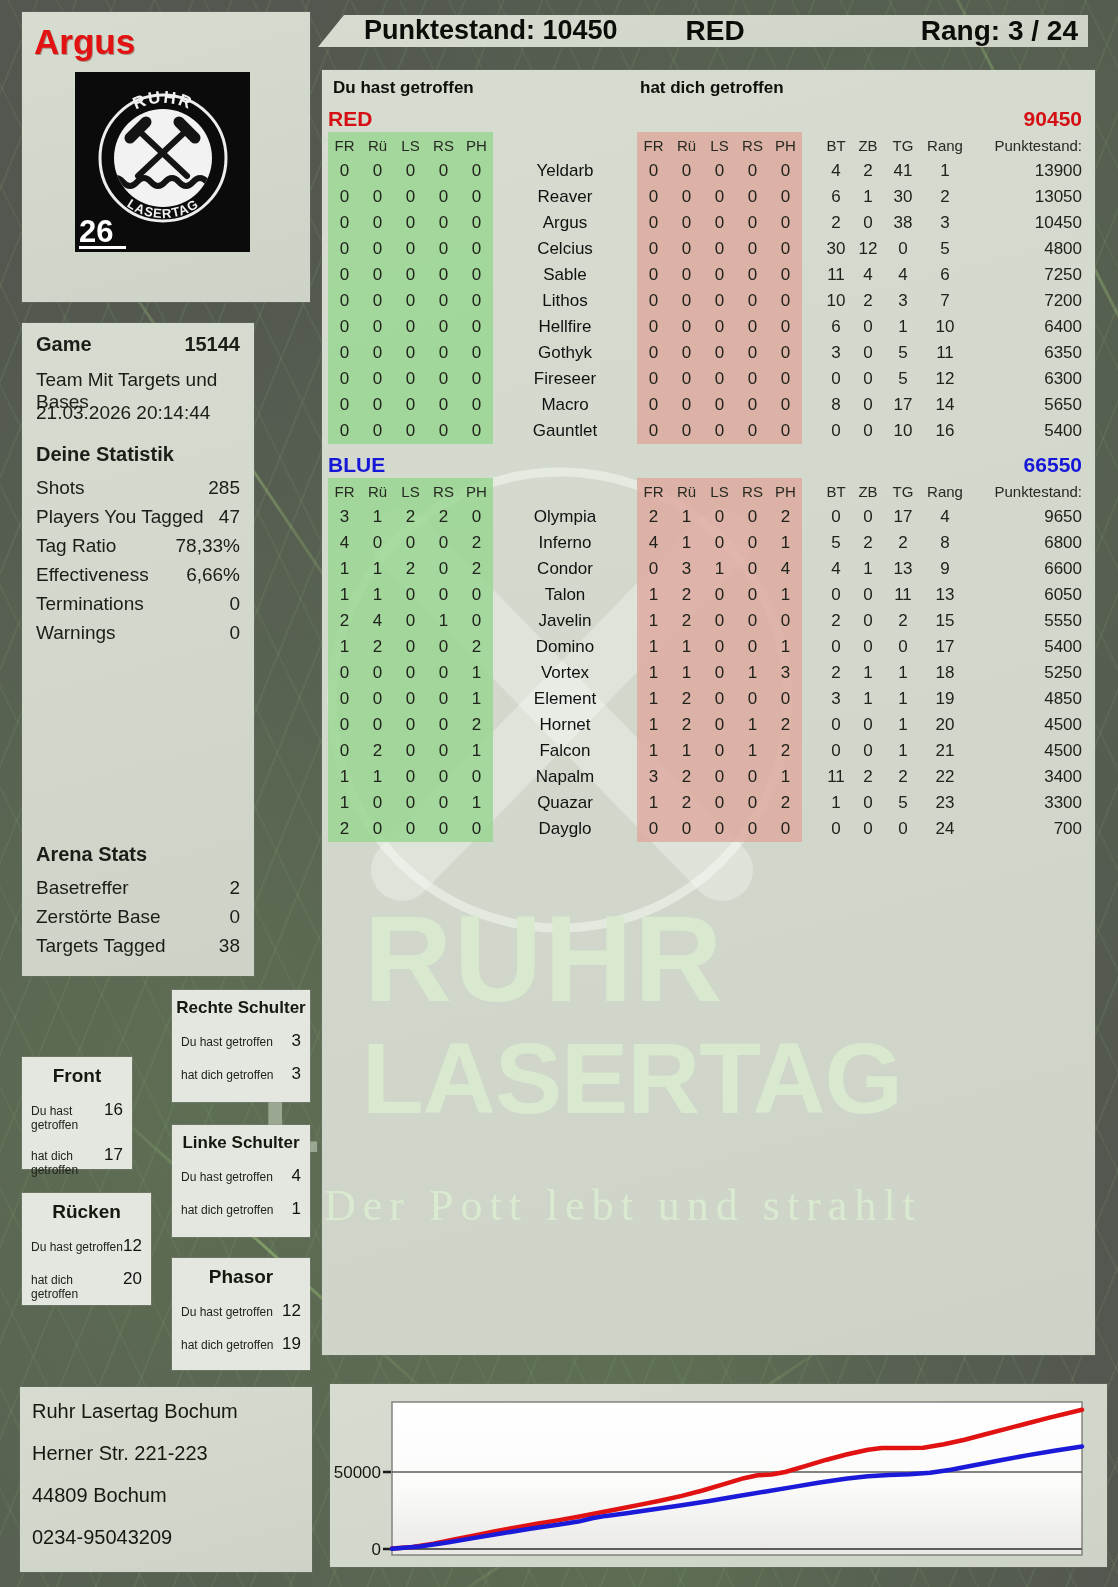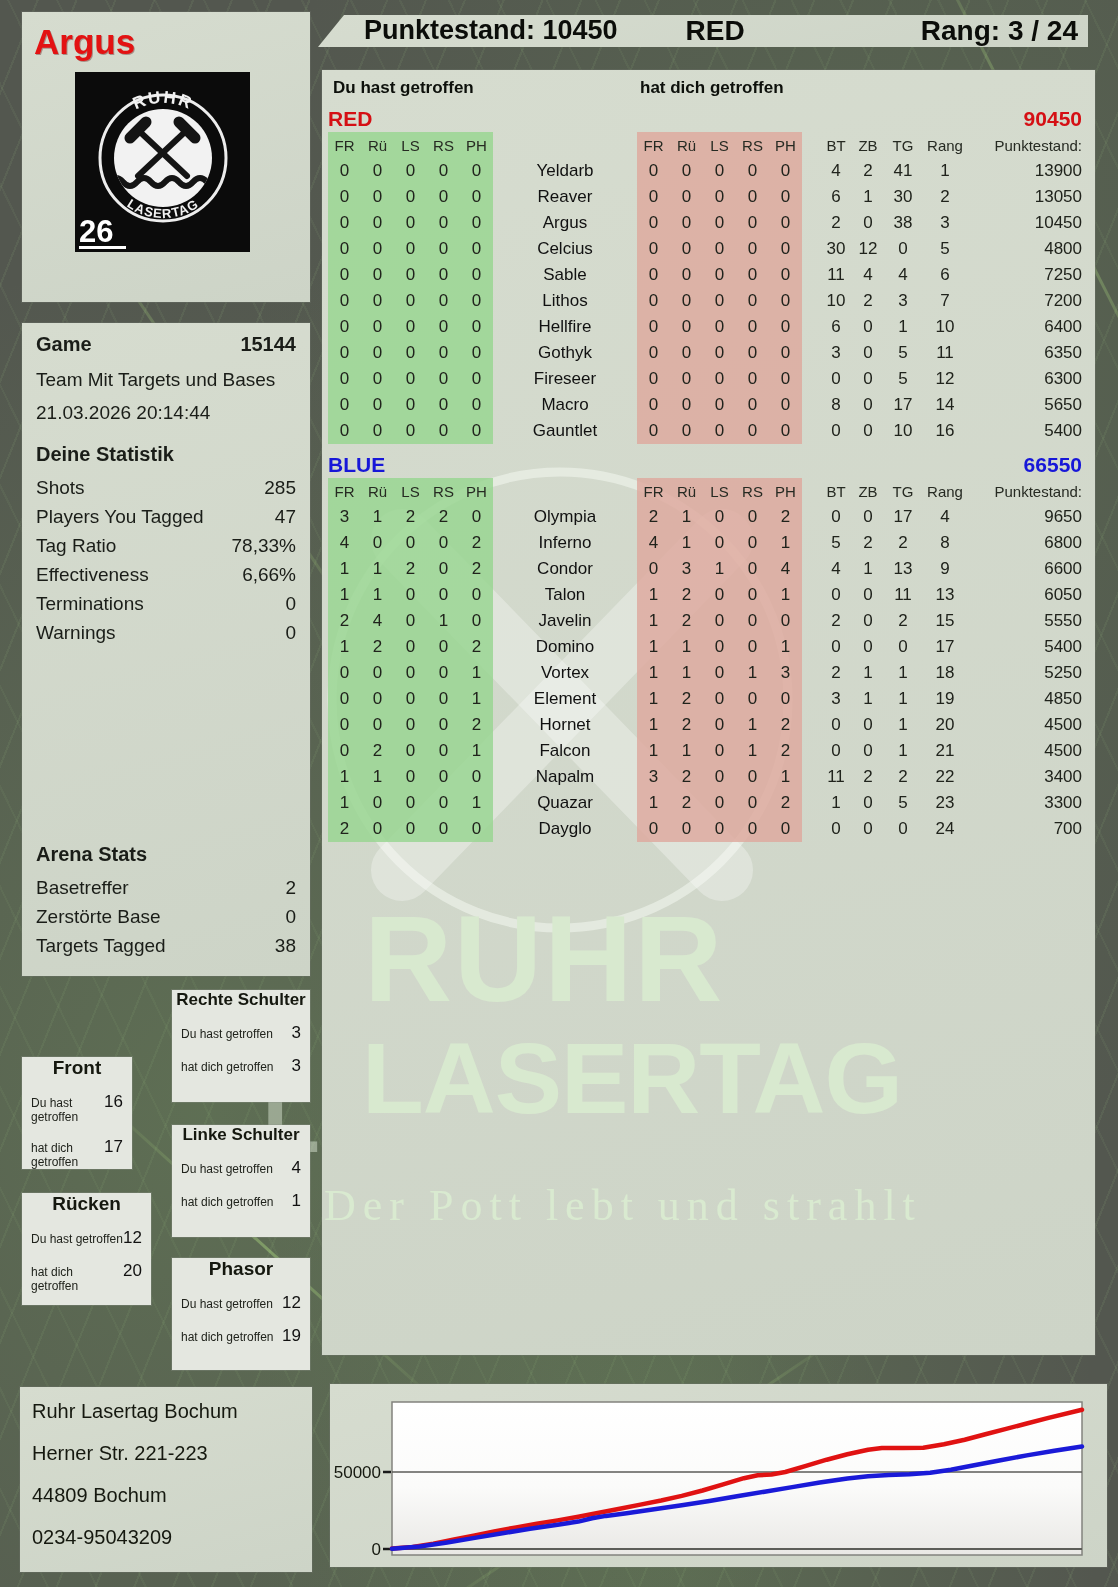--- a/index.html
+++ b/index.html
@@ -27,33 +27,33 @@
   .panel{ position:absolute; z-index:2; background:linear-gradient(165deg, #d6dccf, #cdd4c7);
           box-shadow:0 0 0 1px rgba(110,115,105,.35); }
   .box{ position:absolute; z-index:3; background:#e4e7e0; box-shadow:0 0 0 1px rgba(140,145,135,.3); }
 
   
   #argus-panel{ left:22px; top:12px; width:288px; height:290px; }
   #argus-name{ position:absolute; left:12px; top:10px; font-size:35px; font-weight:bold; color:#e31212;
                text-shadow:1px 1px 0 rgba(80,0,0,.35); }
   #logo{ position:absolute; left:53px; top:60px; width:175px; height:180px; }
 
-  #game-panel{ left:22px; top:323px; width:288px; height:653px; font-size:19px; color:#1a1d18; }
+  #game-panel{ left:22px; top:323px; width:232px; height:653px; font-size:19px; color:#1a1d18; }
   .g-flex{ display:flex; justify-content:space-between; padding:0 14px; }
   #game-head{ position:absolute; left:0; right:0; top:10px; font-weight:bold; font-size:20px; }
   #game-mode{ position:absolute; left:14px; top:46px; }
   #game-date{ position:absolute; left:14px; top:79px; }
   #stats-title{ position:absolute; left:14px; top:120px; font-weight:bold; font-size:20px; }
   #game-stats{ position:absolute; left:0; right:0; top:150px; }
   #arena-title{ position:absolute; left:14px; top:520px; font-weight:bold; font-size:20px; }
   #arena-stats{ position:absolute; left:0; right:0; top:550px; }
   .stat-row{ display:flex; justify-content:space-between; padding:0 14px; height:29px; align-items:center; }
 
   
-  .zone-title{ text-align:center; font-weight:bold; font-size:19px; margin-top:0; color:#15180f; }
+  .zone-title{ text-align:center; font-weight:bold; font-size:19px; margin-top:8px; color:#15180f; }
   .zone.small .zone-title{ font-size:17px; }
   .zone-row{ display:flex; justify-content:space-between; align-items:baseline; padding:0 9px; margin-top:13px; }
   .zone-row .zl{ font-size:12px; color:#20231c; }
   .zone-row .zv{ font-size:17px; color:#111; }
   #zone-front{ left:22px; top:1057px; width:110px; height:112px; }
   #zone-ruecken{ left:22px; top:1193px; width:129px; height:112px; }
   #zone-rechte{ left:172px; top:990px; width:138px; height:112px; }
   #zone-linke{ left:172px; top:1125px; width:138px; height:112px; }
   #zone-phasor{ left:172px; top:1258px; width:138px; height:112px; }
 

